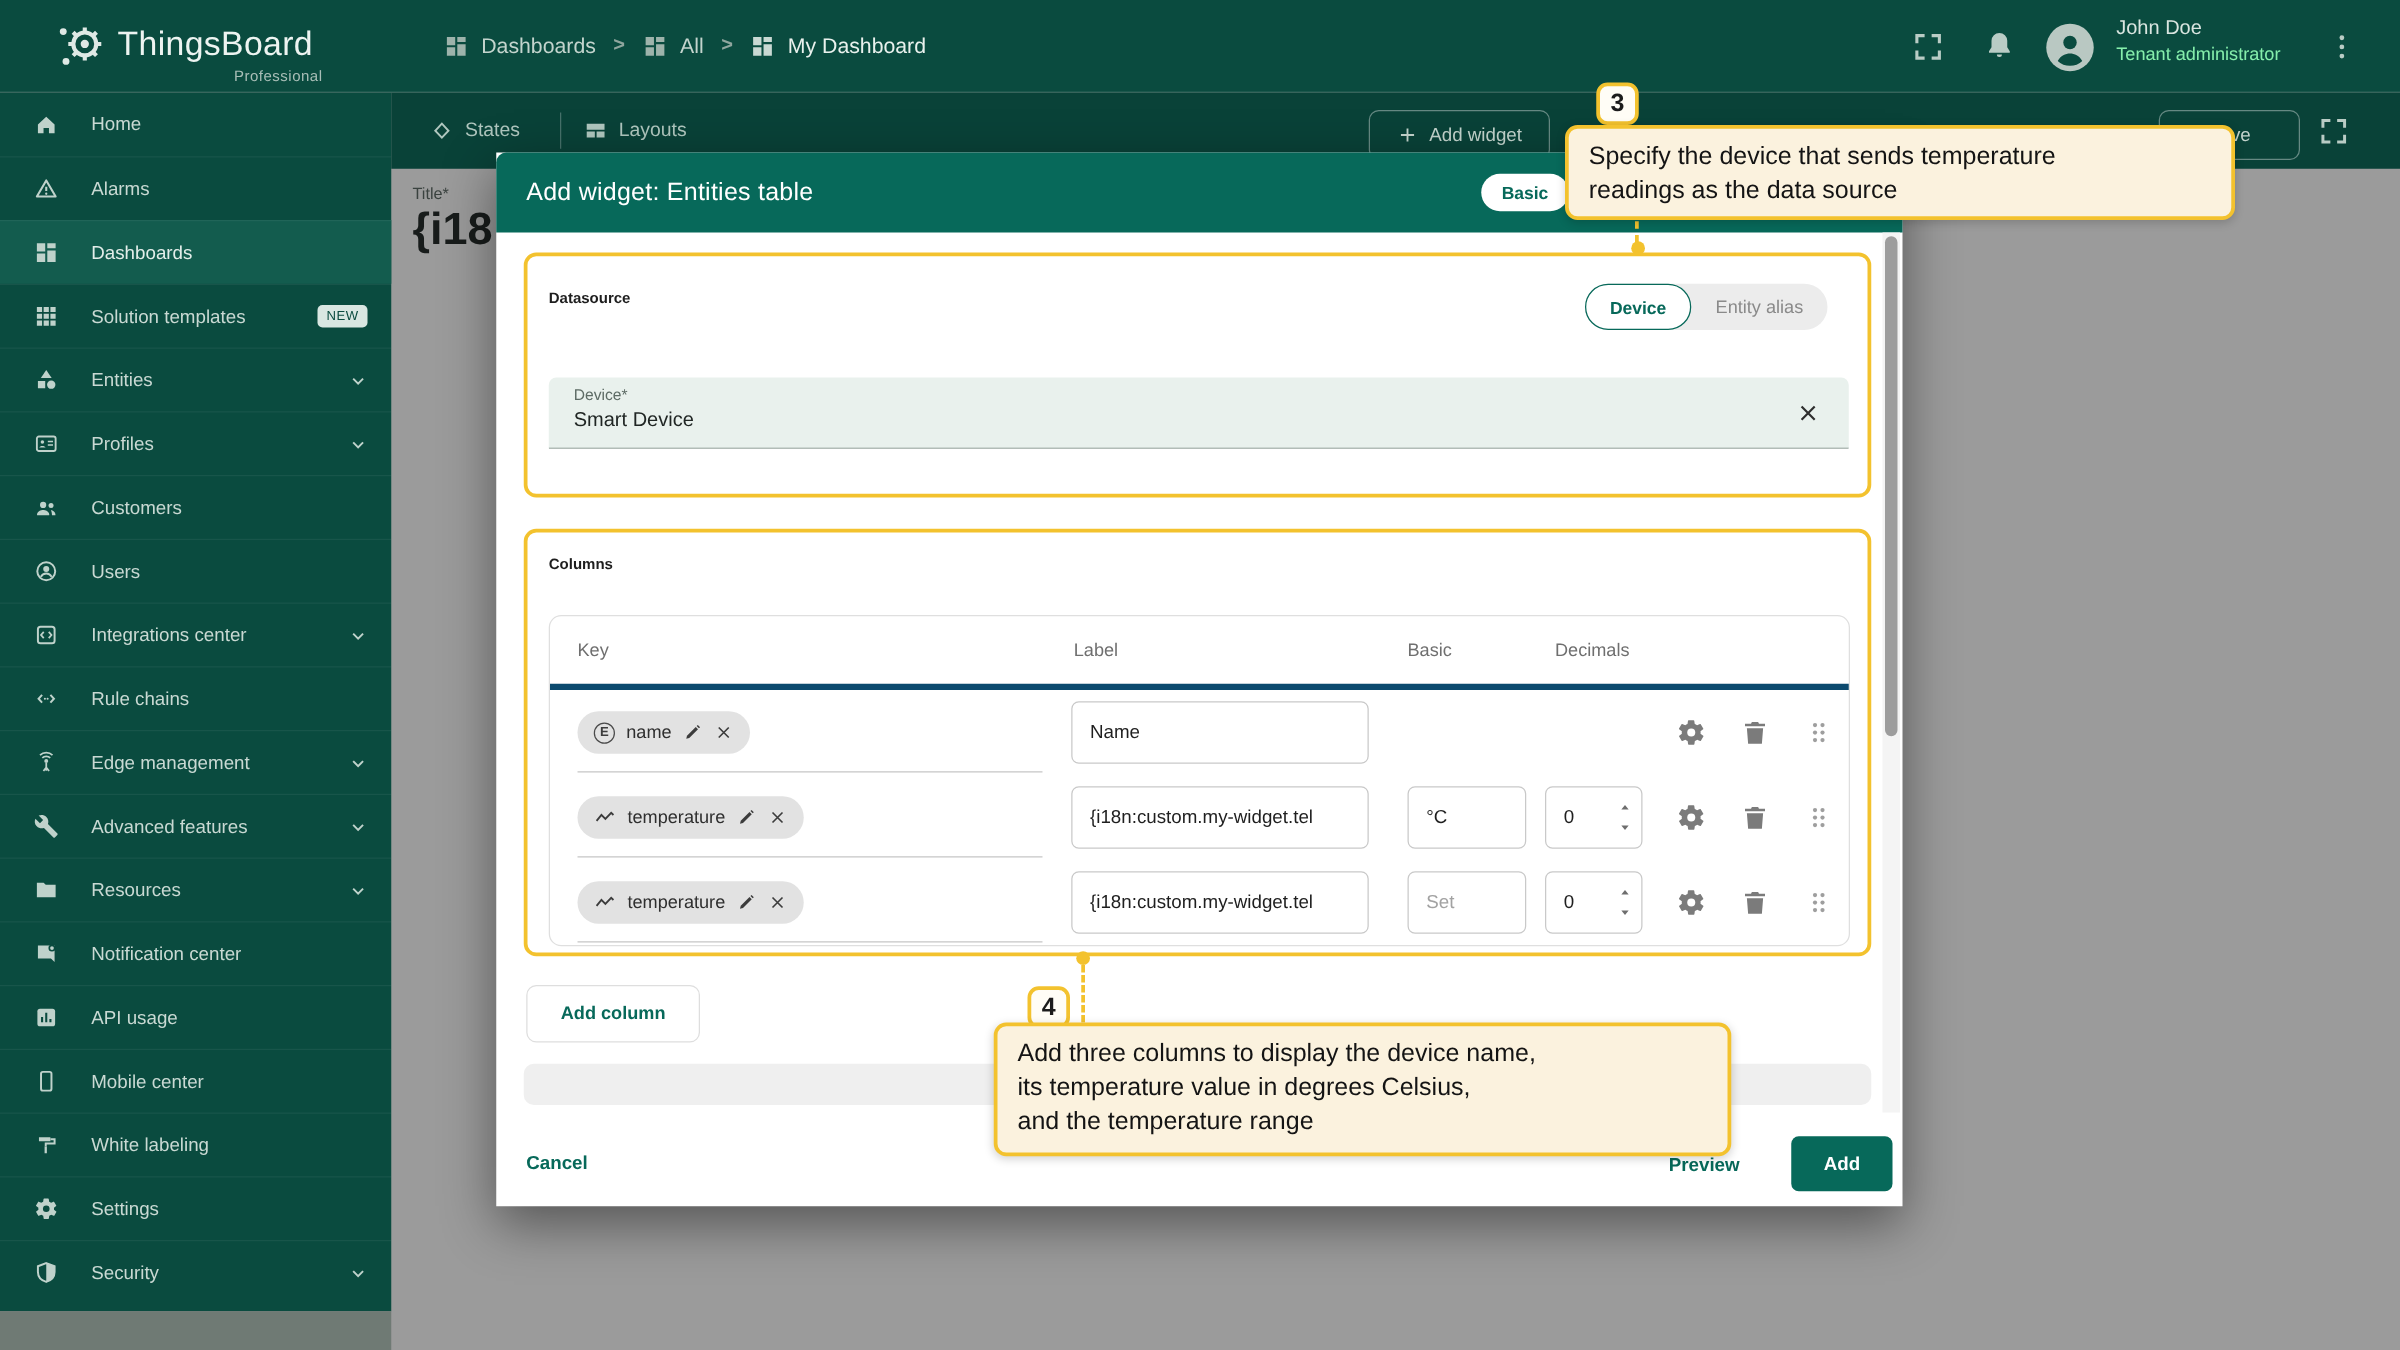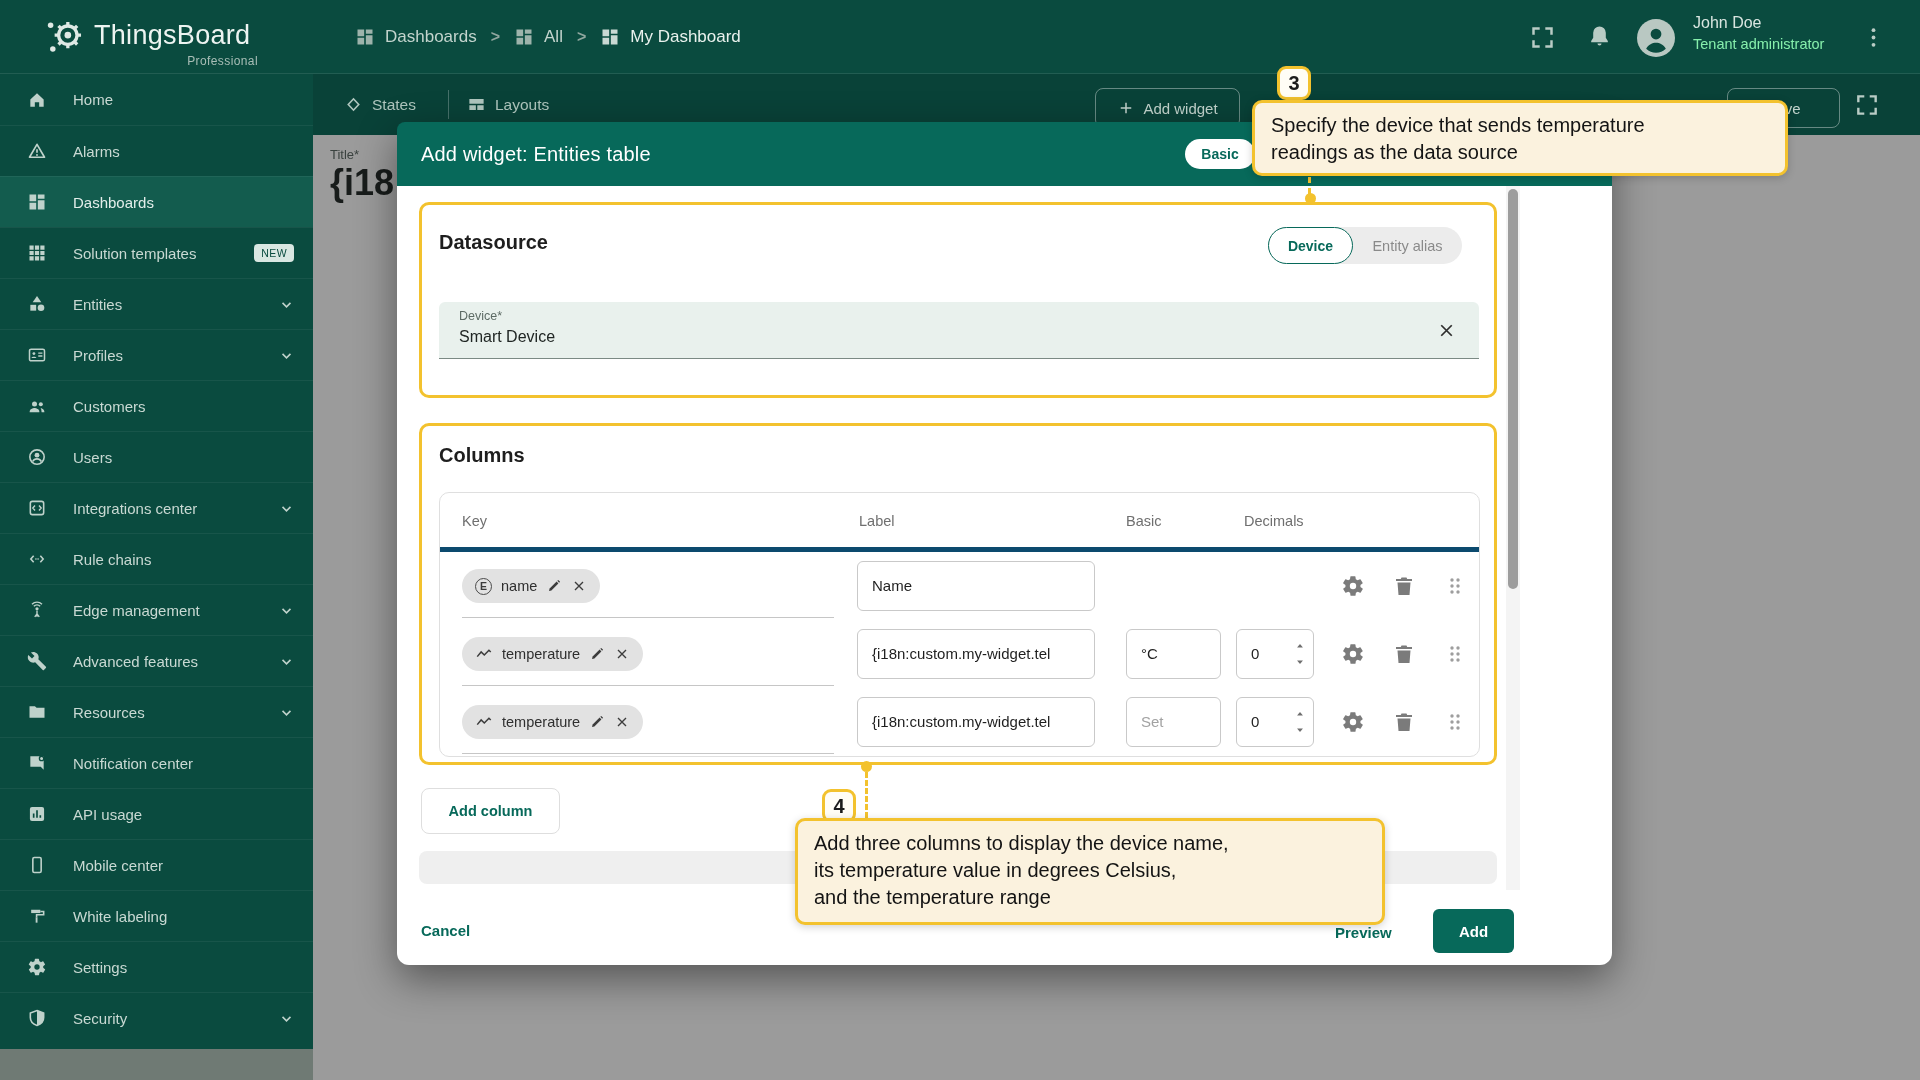--- a/index.html
+++ b/index.html
@@ -45,29 +45,29 @@
   .toolbar{position:absolute;left:313px;top:74px;width:1607px;height:61px;background:var(--toolbar);z-index:2}
   .tb-tab{position:absolute;top:0;height:61px;display:flex;align-items:center;gap:9px;color:#AFC6BE;font-size:15.5px;font-weight:500;cursor:pointer}
   .tb-tab .icn{width:19px;height:19px}
   .tb-div{position:absolute;left:135px;top:16px;width:1px;height:29px;background:rgba(255,255,255,.25)}
   .tb-btn{position:absolute;top:14px;height:40px;border:1px solid rgba(255,255,255,.38);border-radius:8px;display:flex;align-items:center;justify-content:center;gap:8px;color:#C3D4CD;font-size:15px;font-weight:500;cursor:pointer}
   .tb-btn .icn{width:18px;height:18px}
   .bg-title-label{position:absolute;left:330px;top:147px;font-size:13px;color:#3A423F;z-index:1}
   .bg-title-value{position:absolute;left:330px;top:162px;width:66px;height:46px;overflow:hidden;font-size:36px;font-weight:700;color:#181C1B;z-index:1;white-space:nowrap}
 
   
-  .modal{position:absolute;left:397px;top:122px;width:1215px;height:843px;background:#fff;border-radius:12px;box-shadow:0 14px 40px rgba(0,0,0,.45);z-index:10}
+  .modal{position:absolute;left:397px;top:122px;width:1125px;height:843px;background:#fff;border-radius:0;box-shadow:0 14px 40px rgba(0,0,0,.45);z-index:10}
   .modal-header{position:absolute;left:0;top:0;width:100%;height:64px;background:var(--accent);border-radius:8px 8px 0 0}
   .modal-title{position:absolute;left:24px;top:0;line-height:64px;color:#fff;font-size:20px;font-weight:500;letter-spacing:.2px}
   .basic-pill{position:absolute;left:788px;top:17px;width:70px;height:30px;background:#fff;border-radius:15px;color:var(--accent);font-size:14px;font-weight:700;display:flex;align-items:center;justify-content:center;cursor:pointer}
   .scroll-track{position:absolute;left:1109px;top:64px;width:14px;height:704px;background:#F4F4F4}
   .scroll-thumb{position:absolute;left:2px;top:3px;width:10px;height:400px;background:#9D9D9D;border-radius:5px;cursor:pointer}
 
   .hl-box{position:absolute;border:3px solid var(--yellow);border-radius:10px;background:#fff}
-  .sec-title{position:absolute;left:17px;font-size:20px;font-weight:700;color:#1E1E1E}
+  .sec-title{position:absolute;left:17px;font-size:12px;font-weight:700;color:#1E1E1E}
 
   
   .toggle-wrap{position:absolute;left:846px;top:22px;width:194px;height:37px;background:#ECECEC;border-radius:19px;cursor:pointer}
   .toggle-on{position:absolute;left:0;top:0;width:85px;height:37px;background:#fff;border:1.5px solid var(--accent);border-radius:19px;color:var(--accent);font-size:14px;font-weight:700;display:flex;align-items:center;justify-content:center}
   .toggle-off{position:absolute;left:85px;top:0;width:109px;height:37px;color:#8A8A8A;font-size:14.5px;display:flex;align-items:center;justify-content:center}
   .device-field{position:absolute;left:17px;top:97px;width:1040px;height:57px;background:var(--field);border-radius:6px 6px 0 0;border-bottom:1px solid #7B8A84;cursor:text}
   .df-label{position:absolute;left:20px;top:7px;font-size:12.5px;color:#5D6B65}
   .df-value{position:absolute;left:20px;top:26px;font-size:16px;color:#202624}
   .df-clear{position:absolute;right:22px;top:18px;width:21px;height:21px;color:#2E2E2E;cursor:pointer}
 

